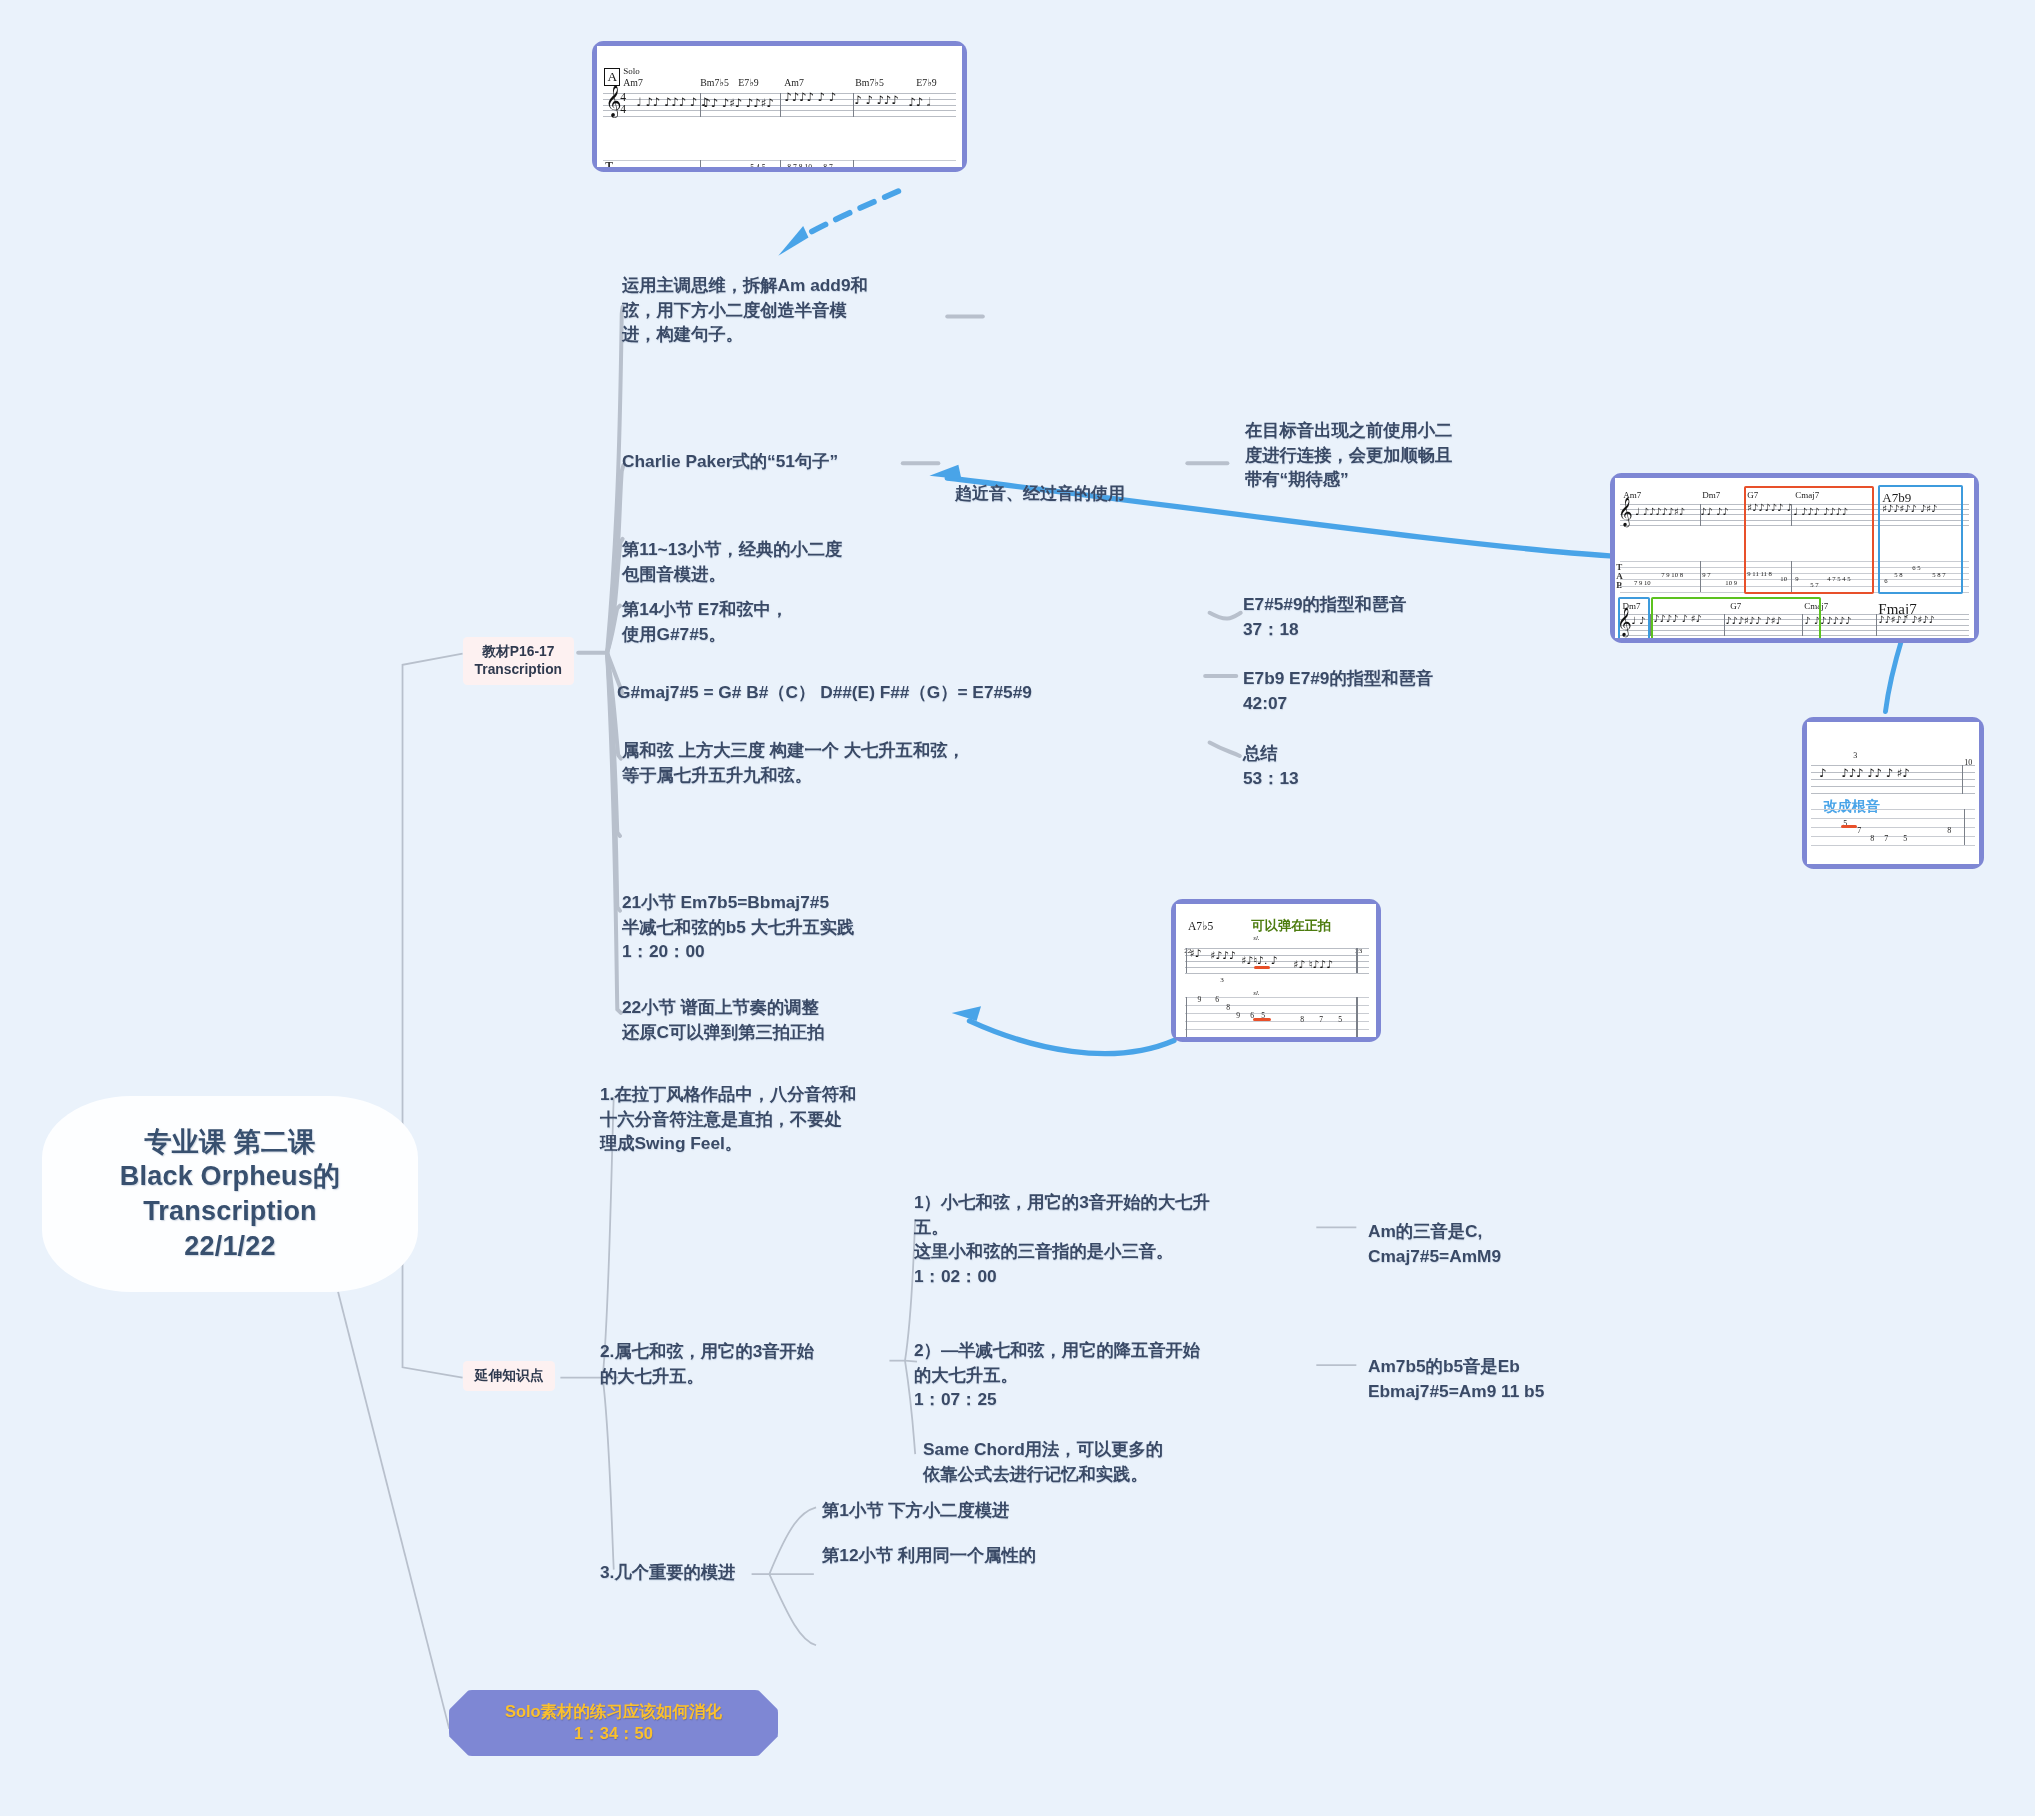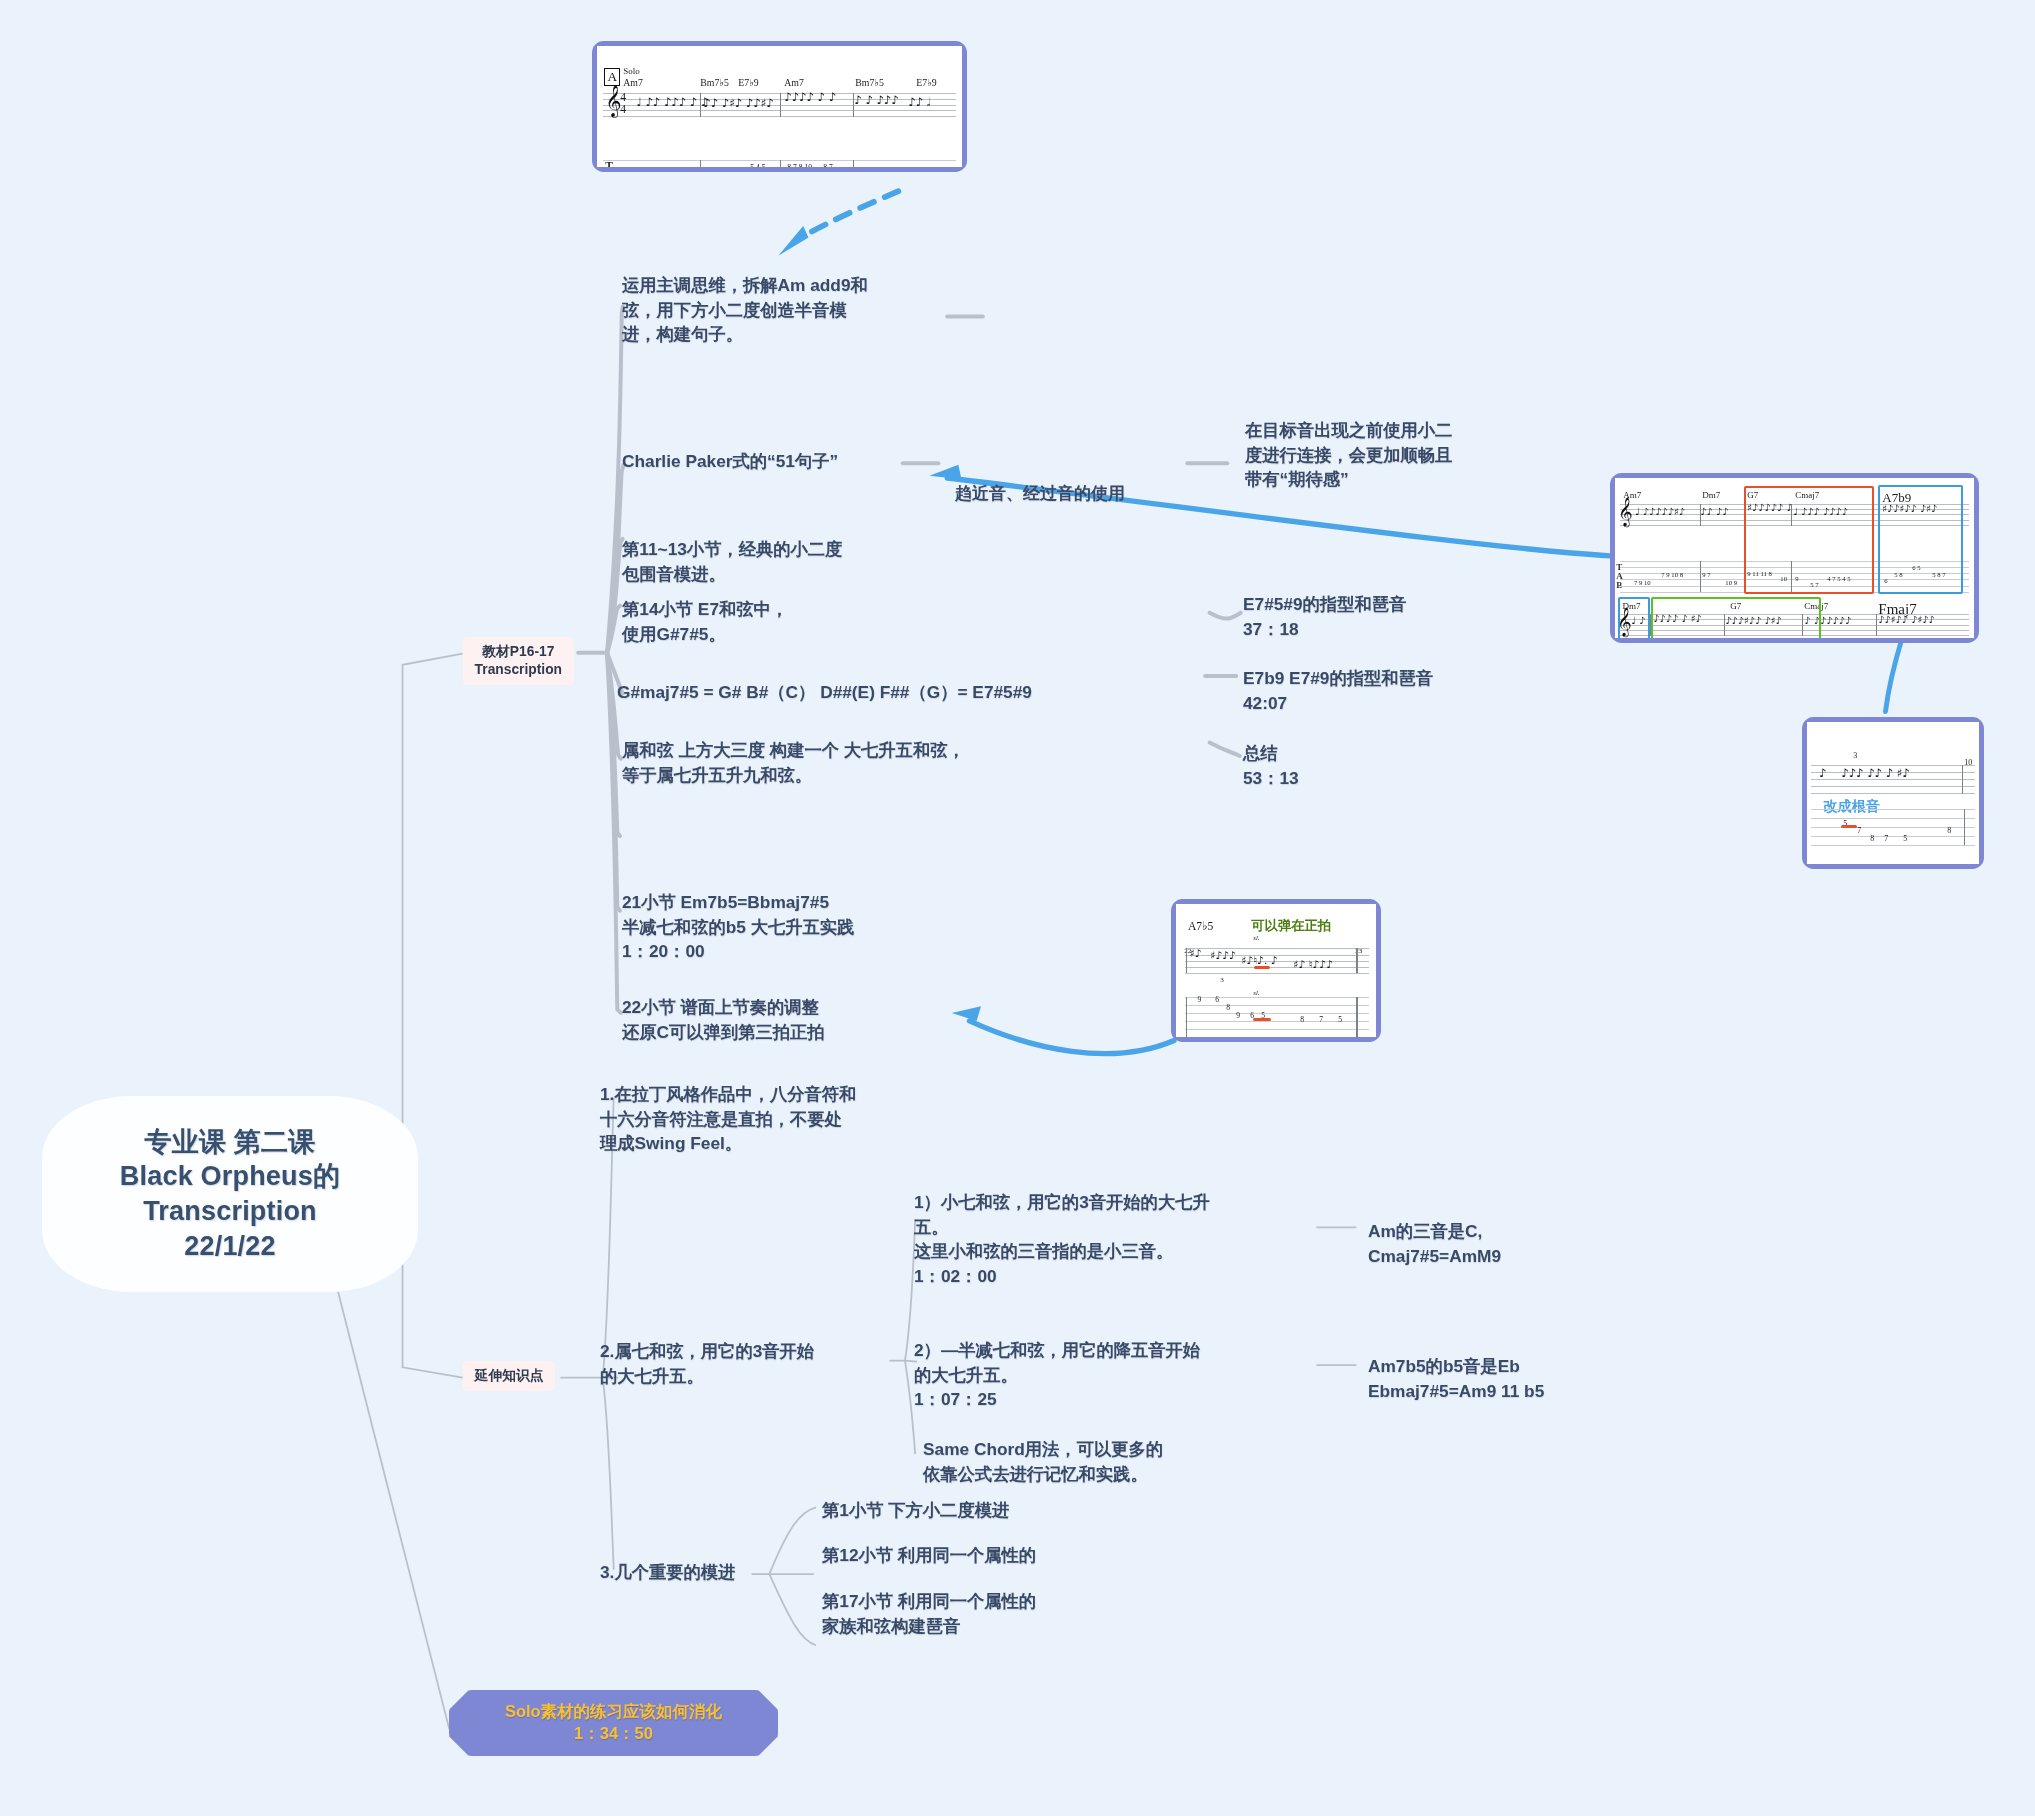--- a/index.html
+++ b/index.html
@@ -244,22 +244,20 @@
 
   <div class="tnode" style="left:1368px; top:1354px; width:285px;">Am7b5的b5音是Eb
 Ebmaj7#5=Am9 11 b5</div>
 
   <div class="tnode" style="left:600px; top:1560px; width:249px;">3.几个重要的模进</div>
 
   <div class="tnode" style="left:822px; top:1498px; width:311px;">第1小节 下方小二度模进</div>
 
   <div class="tnode" style="left:822px; top:1543px; width:356px;">第12小节 利用同一个属性的</div>
 
-  <div class="tnode" style="left:822px; top:1589px; width:356px;">第17小节 利用同一个属性的
-家族和弦构建琶音</div>
 
   <div class="purple-node" style="left:449px; top:1690px; width:329px;">
     <div class="pl">Solo素材的练习应该如何消化</div>
     <div class="pl">1：34：50</div>
   </div>
 
   <div class="score-card" style="left:592px; top:41px; width:375px; height:131px;">
     <div class="score-inner">
 
       <div class="rehearsal" style="left:7.1px; top:21.3px; width:16px; height:18.7px; font-size:13.3px;">A</div>

